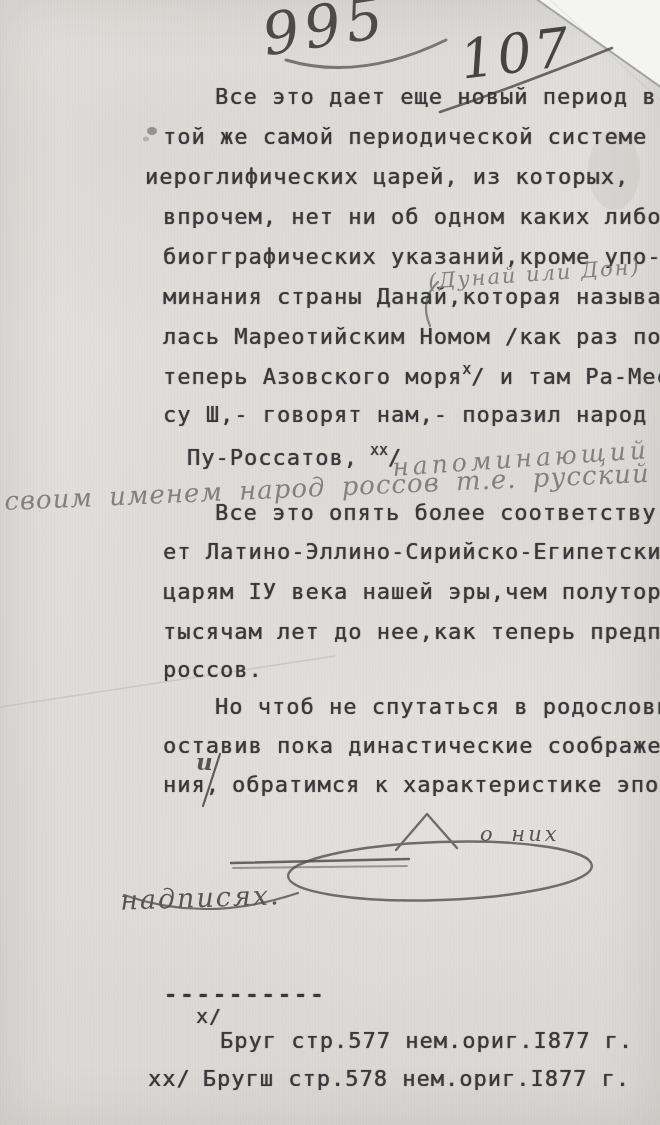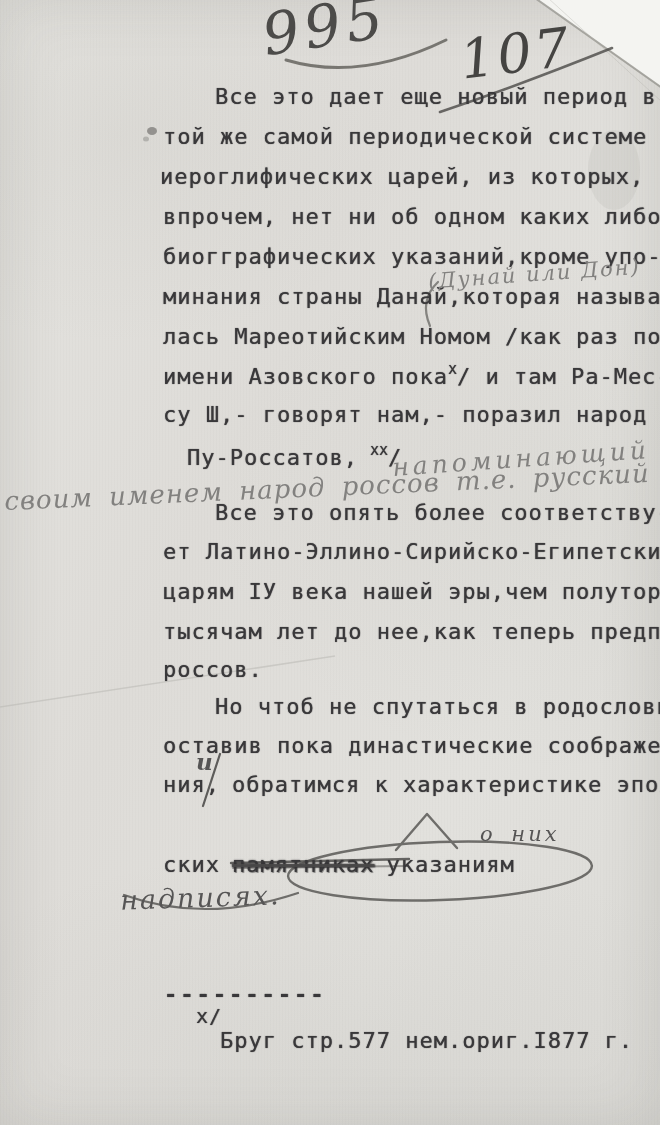--- a/index.html
+++ b/index.html
@@ -84,50 +84,50 @@
     <ellipse cx="152" cy="131" rx="5" ry="4" fill="#595855" opacity="0.55"></ellipse>
     <ellipse cx="146" cy="139" rx="3" ry="2.5" fill="#6a6966" opacity="0.35"></ellipse>
     <ellipse cx="614" cy="170" rx="26" ry="40" fill="#9b9a94" opacity="0.14"></ellipse>
   </svg>
 
   <div class="pagenum" style="left:262px;top:-8px;font-size:58px;letter-spacing:5px;transform:rotate(-9deg);">995</div>
   <div class="pagenum" style="left:460px;top:22px;font-size:54px;letter-spacing:3px;transform:rotate(-7deg);color:#454442;">107</div>
 
   <div class="tline" style="left:163px;top:124px">той же самой периодической системе</div>
   <div class="tline" style="left:215px;top:84px">Все это дает еще новый период в</div>
-  <div class="tline" style="left:160px;top:164px">иероглифических царей, из которых,</div>
+  <div class="tline" style="left:145px;top:164px">иероглифических царей, из которых,</div>
   <div class="tline" style="left:163px;top:204px">впрочем, нет ни об одном каких либо</div>
   <div class="tline" style="left:163px;top:244px">биогграфических указаний,кроме упо-</div>
   <div class="tline" style="left:163px;top:284px">минания страны Данай,которая называ-</div>
   <div class="tline" style="left:163px;top:324px">лась Мареотийским Номом /как раз по</div>
   <div class="tline" style="left:163px;top:364px">
-    <span>имени Азовского пока</span><span class="sup">х</span><span>/ и там Ра-Мес-</span>
+    <span>теперь Азовского моря</span><span class="sup">х</span><span>/ и там Ра-Мес-</span>
   </div>
   <div class="tline" style="left:187px;top:445px">
     <span>Пу-Россатов,</span><span class="gap-sm"></span><span class="sup">хх</span><span>/</span>
   </div>
   <div class="tline" style="left:163px;top:402px">су Ш,- говорят нам,- поразил народ</div>
   <div class="tline" style="left:215px;top:500px">Все это опять более соответству-</div>
   <div class="tline" style="left:163px;top:539px">ет Латино-Эллино-Сирийско-Египетским</div>
   <div class="tline" style="left:163px;top:579px">царям IУ века нашей эры,чем полутора</div>
   <div class="tline" style="left:163px;top:619px">тысячам лет до нее,как теперь предпо-</div>
   <div class="tline" style="left:163px;top:657px">россов.</div>
   <div class="tline" style="left:215px;top:694px">Но чтоб не спутаться в родословиях</div>
   <div class="tline" style="left:163px;top:733px">оставив пока династические соображе-</div>
   <div class="tline" style="left:163px;top:772px">
     <span>ния,</span><span class="gap-sm"></span><span>обратимся к характеристике эпохи</span>
   </div>
-  <div class="tline" style="left:163px;top:852px">
-    <span>ских</span><span class="gap-sm"></span><span class="struck">памятниках</span><span class="gap-sm"></span><span>указаниям</span>
-  </div>
 
   <div class="hand" style="left:428px;top:262px;font-size:21px;letter-spacing:2px;transform:rotate(-4deg);">(Дунай или Дон)</div>
   <div class="hand" style="left:392px;top:444px;font-size:25px;letter-spacing:4px;transform:rotate(-4deg);">напоминающий</div>
   <div class="hand" style="left:4px;top:472px;font-size:26px;letter-spacing:1px;word-spacing:7px;transform:rotate(-2.5deg);">своим именем народ россов т.е. русский</div>
   <div class="hand hand-dark" style="left:196px;top:748px;font-size:23px;font-weight:bold;">и</div>
   <div class="hand hand-dark" style="left:480px;top:822px;font-size:21px;letter-spacing:3px;word-spacing:6px;">о них</div>
   <div class="hand hand-dark" style="left:120px;top:882px;font-size:27px;letter-spacing:2px;transform:rotate(-2deg);">надписях.</div>
 
   <div class="tline" style="left:164px;top:982px;letter-spacing:3px;font-weight:bold;">----------</div>
   <div class="tline" style="left:196px;top:1004px;font-size:20px;">х/</div>
   <div class="tline" style="left:220px;top:1028px;">Бруг стр.577 нем.ориг.I877 г.</div>
+  <div class="tline" style="left:148px;top:1066px;">
+    <span>хх/</span><span class="gap-sm"></span><span>Бругш стр.578 нем.ориг.I877 г.</span>
+  </div>
 
 </div>
 
 </body></html>

